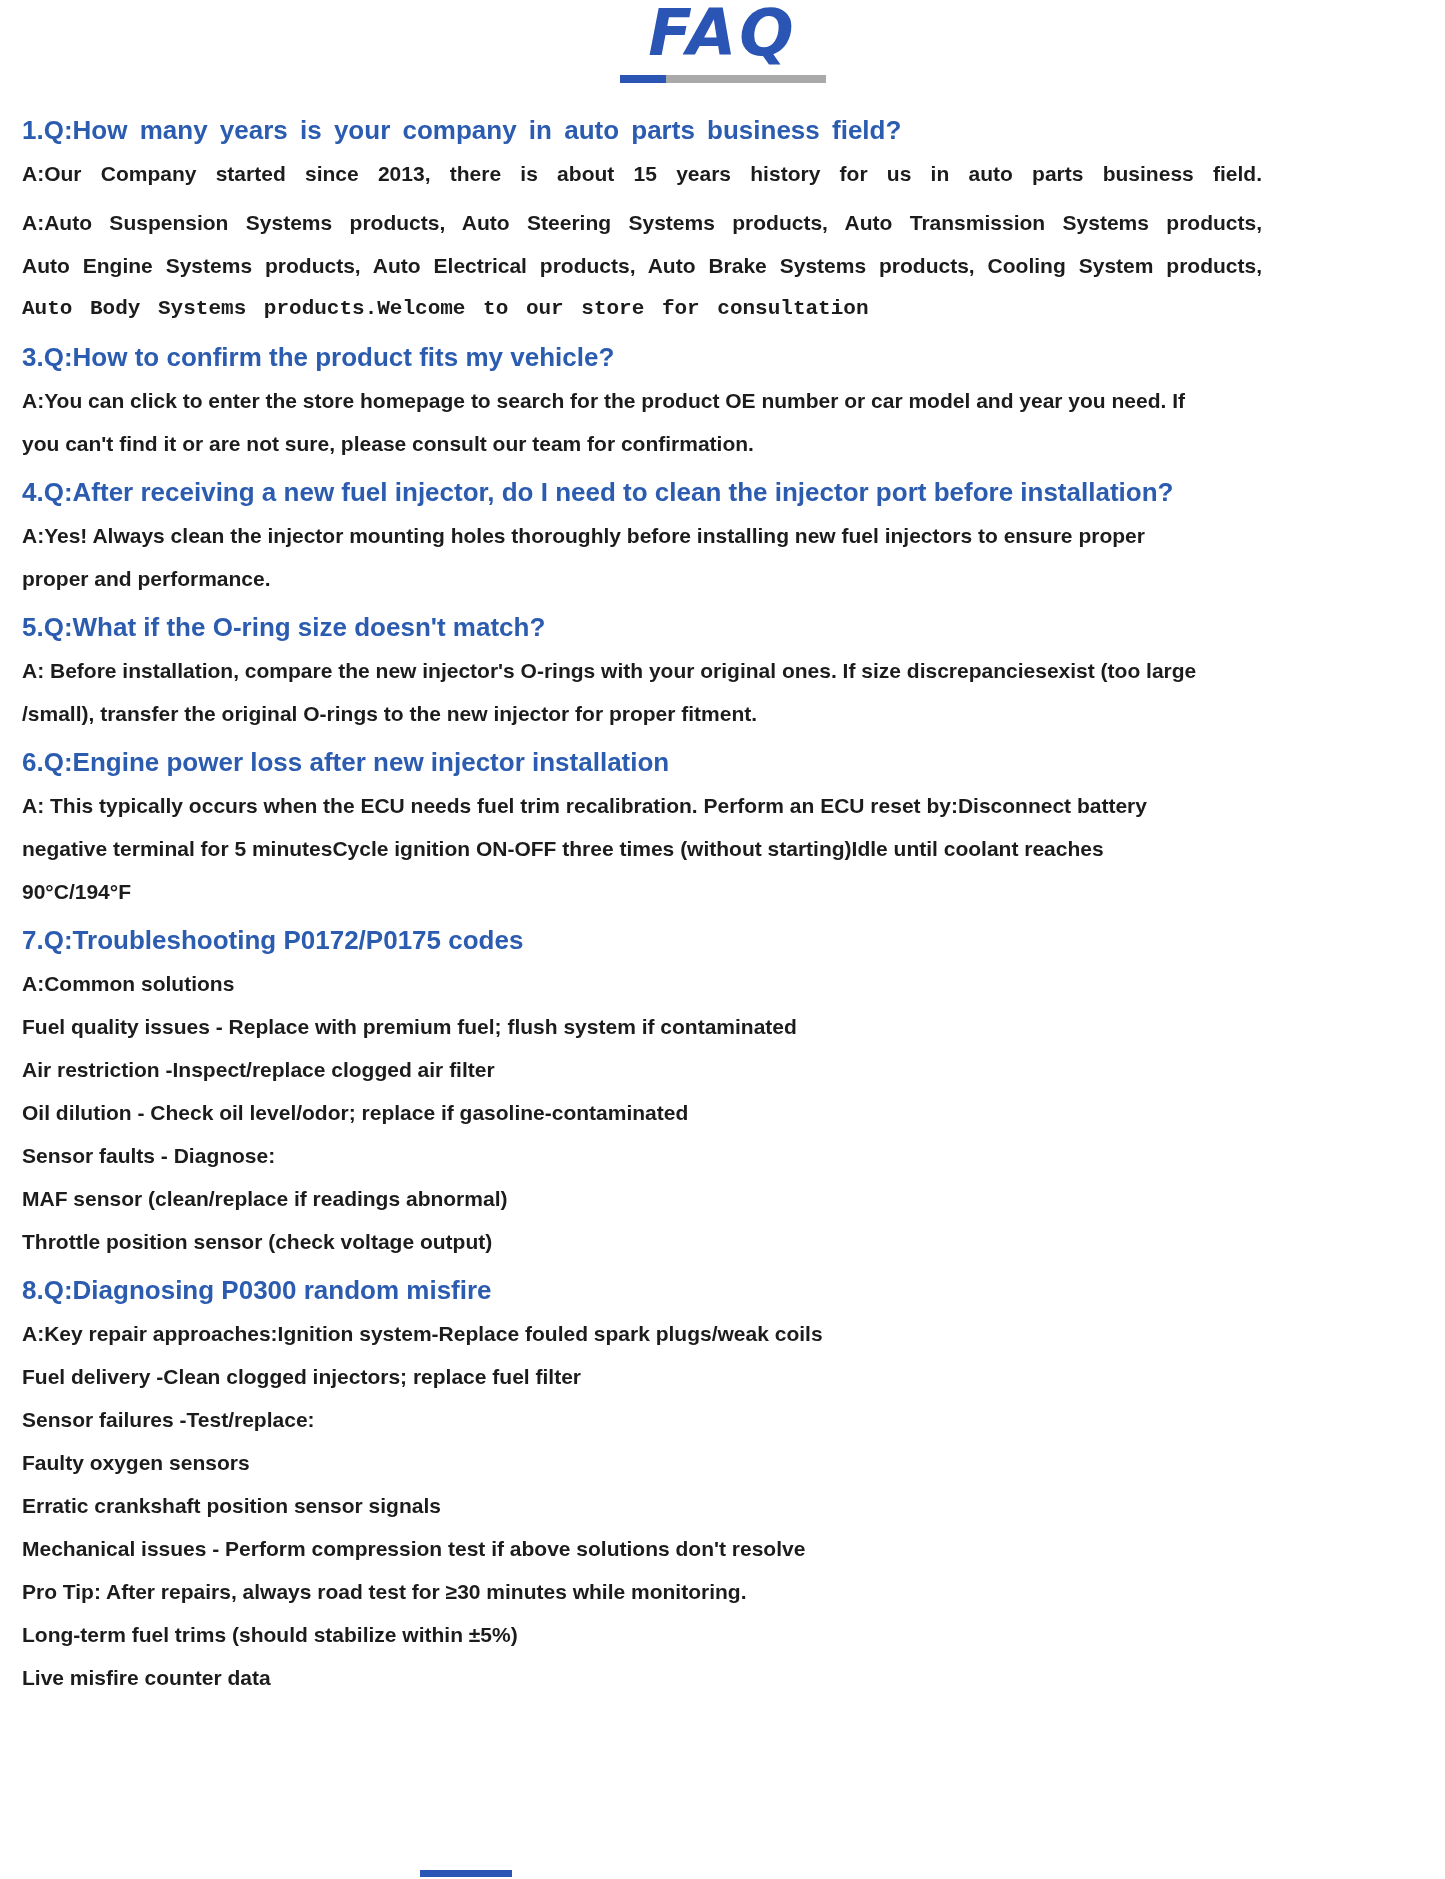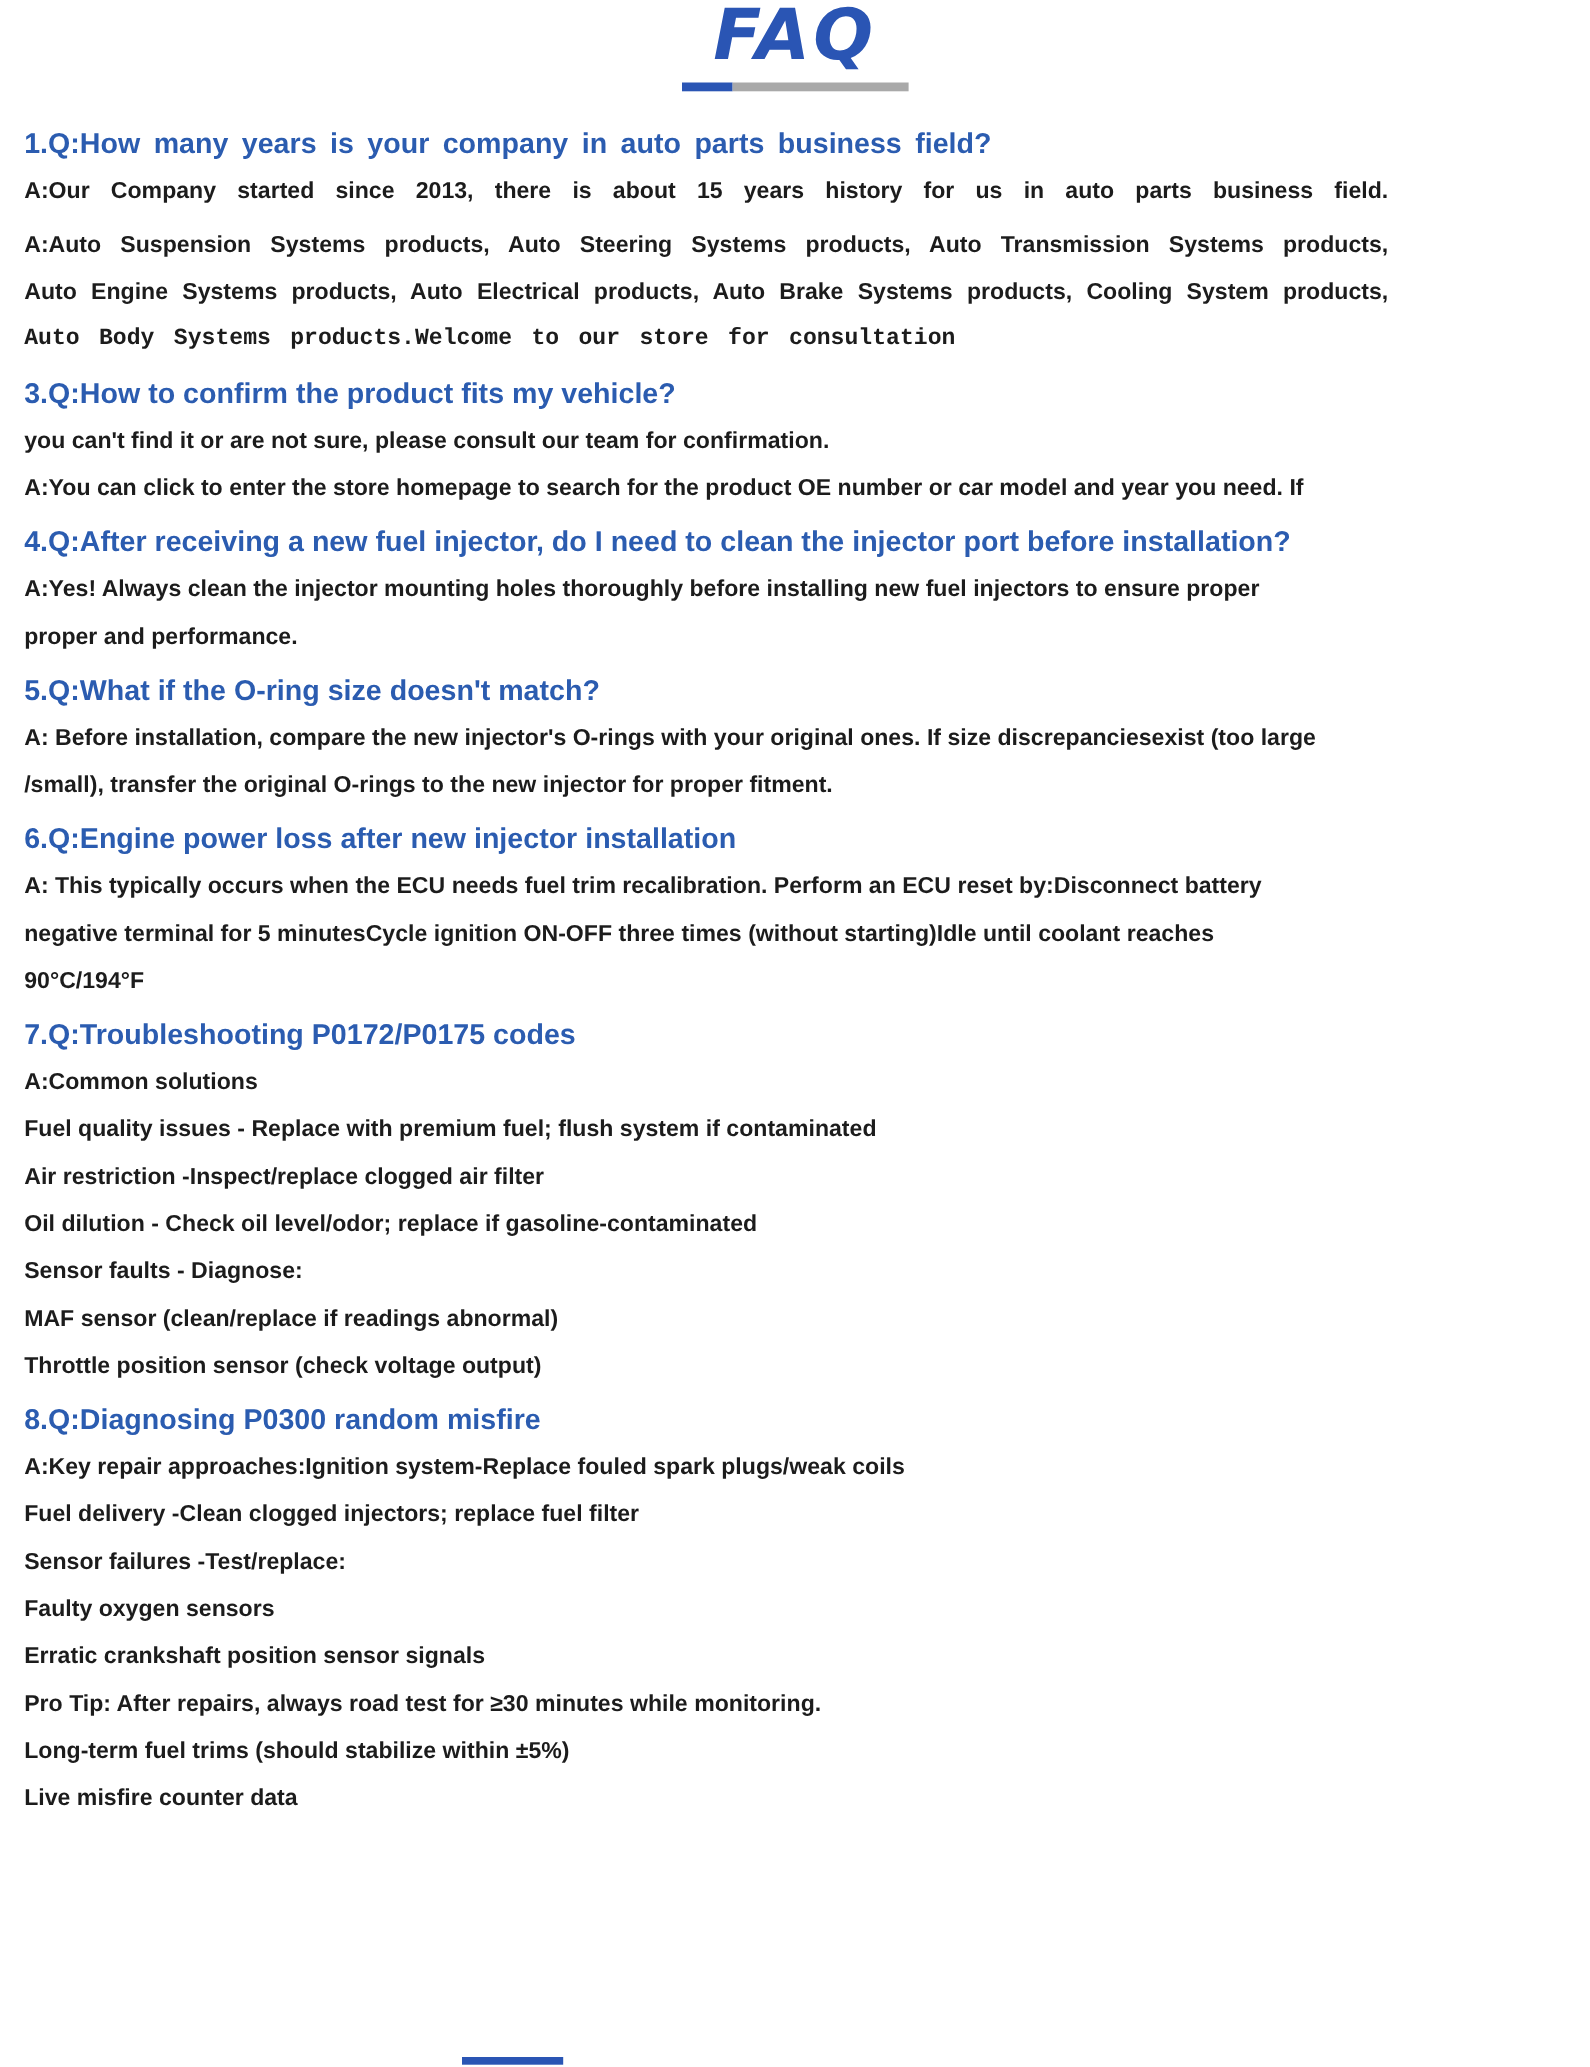--- a/index.html
+++ b/index.html
@@ -86,22 +86,22 @@
       <div class="faq-question wide">1.Q:How many years is your company in auto parts business field?</div>
       <div class="answer-line stretch">A:Our Company started since 2013, there is about 15 years history for us in auto parts business field.</div>
     </div>
     <div class="faq-item">
       <div class="answer-line stretch">A:Auto Suspension Systems products, Auto Steering Systems products, Auto Transmission Systems products,</div>
       <div class="answer-line stretch">Auto Engine Systems products, Auto Electrical products, Auto Brake Systems products, Cooling System products,</div>
       <div class="answer-line wide">Auto Body Systems products.Welcome to our store for consultation</div>
     </div>
     <div class="faq-item">
       <div class="faq-question">3.Q:How to confirm the product fits my vehicle?</div>
+      <div class="answer-line">A:You can click to enter the store homepage to search for the product OE number or car model and year you need. If</div>
       <div class="answer-line">you can't find it or are not sure, please consult our team for confirmation.</div>
-      <div class="answer-line">A:You can click to enter the store homepage to search for the product OE number or car model and year you need. If</div>
     </div>
     <div class="faq-item">
       <div class="faq-question">4.Q:After receiving a new fuel injector, do I need to clean the injector port before installation?</div>
       <div class="answer-line">A:Yes! Always clean the injector mounting holes thoroughly before installing new fuel injectors to ensure proper</div>
       <div class="answer-line">proper and performance.</div>
     </div>
     <div class="faq-item">
       <div class="faq-question">5.Q:What if the O-ring size doesn't match?</div>
       <div class="answer-line">A: Before installation, compare the new injector's O-rings with your original ones. If size discrepanciesexist (too large</div>
       <div class="answer-line">/small), transfer the original O-rings to the new injector for proper fitment.</div>
@@ -122,19 +122,20 @@
       <div class="answer-line">MAF sensor (clean/replace if readings abnormal)</div>
       <div class="answer-line">Throttle position sensor (check voltage output)</div>
     </div>
     <div class="faq-item">
       <div class="faq-question">8.Q:Diagnosing P0300 random misfire</div>
       <div class="answer-line">A:Key repair approaches:Ignition system-Replace fouled spark plugs/weak coils</div>
       <div class="answer-line">Fuel delivery -Clean clogged injectors; replace fuel filter</div>
       <div class="answer-line">Sensor failures -Test/replace:</div>
       <div class="answer-line">Faulty oxygen sensors</div>
       <div class="answer-line">Erratic crankshaft position sensor signals</div>
+      <div class="answer-line">Mechanical issues - Perform compression test if above solutions don't resolve</div>
       <div class="answer-line">Pro Tip: After repairs, always road test for ≥30 minutes while monitoring.</div>
       <div class="answer-line">Long-term fuel trims (should stabilize within ±5%)</div>
       <div class="answer-line">Live misfire counter data</div>
     </div>
   </div>
 
 <div class="bottom-accent-bar"></div>
 
 </body></html>

